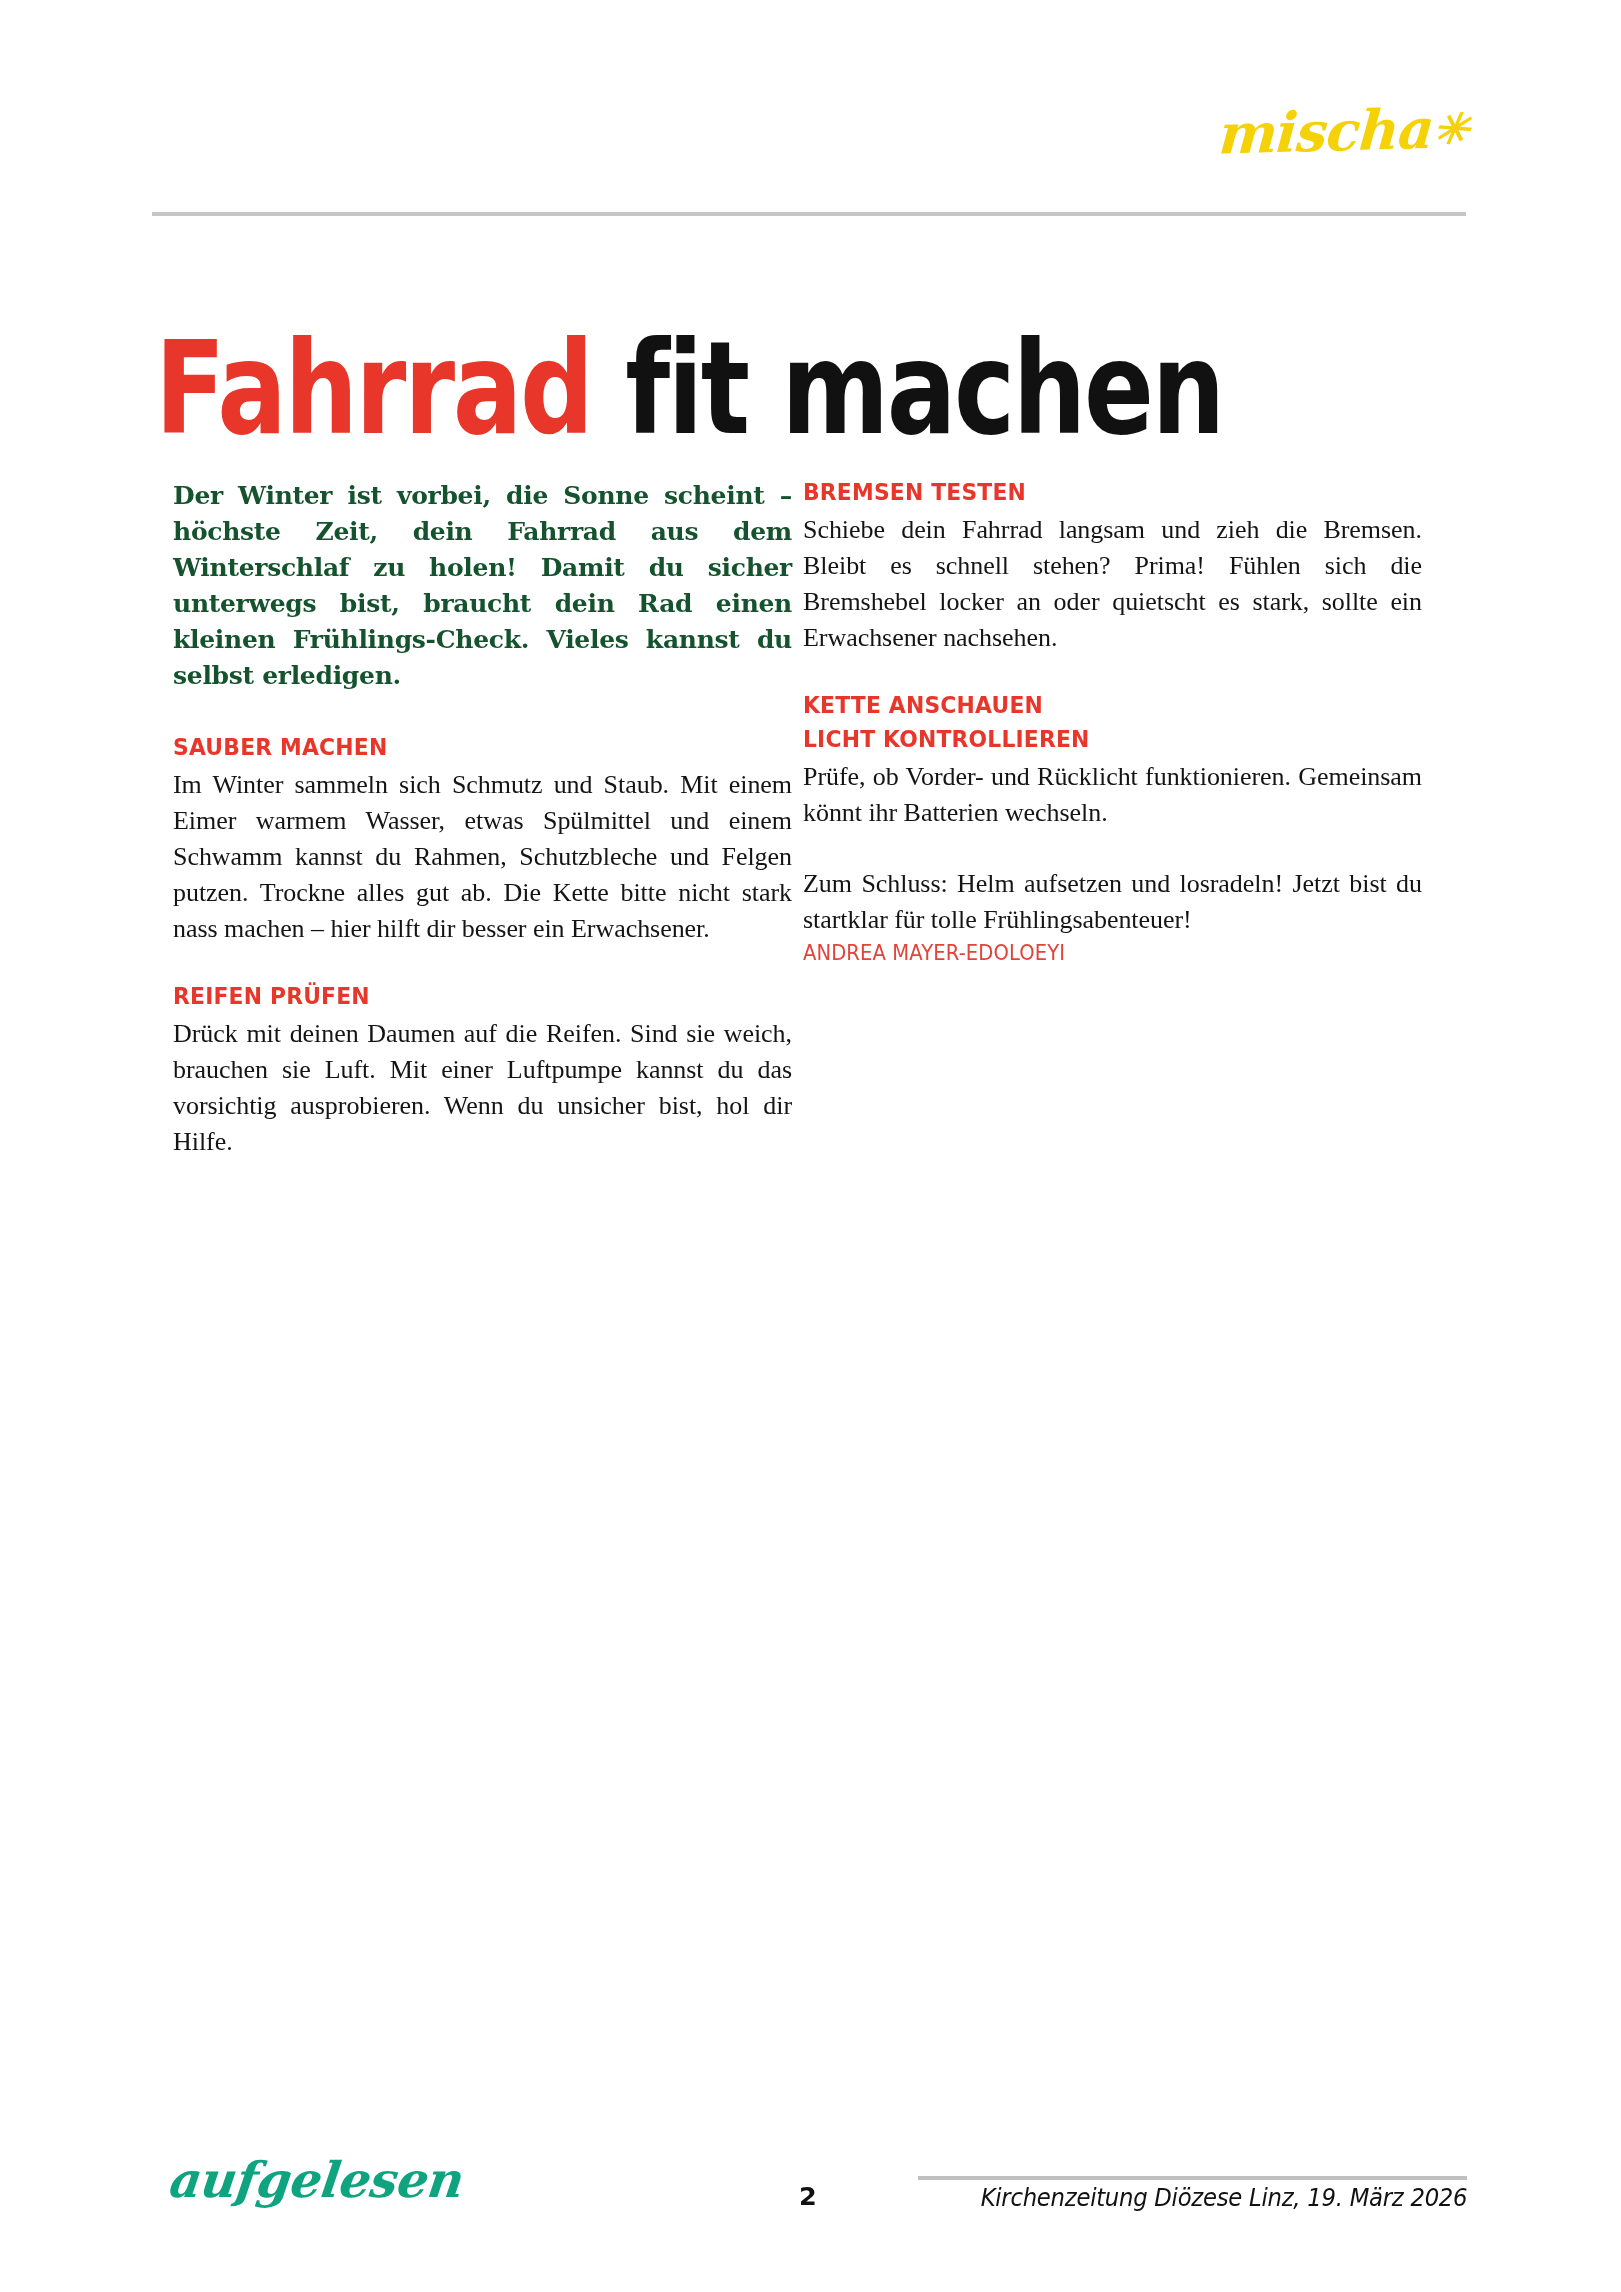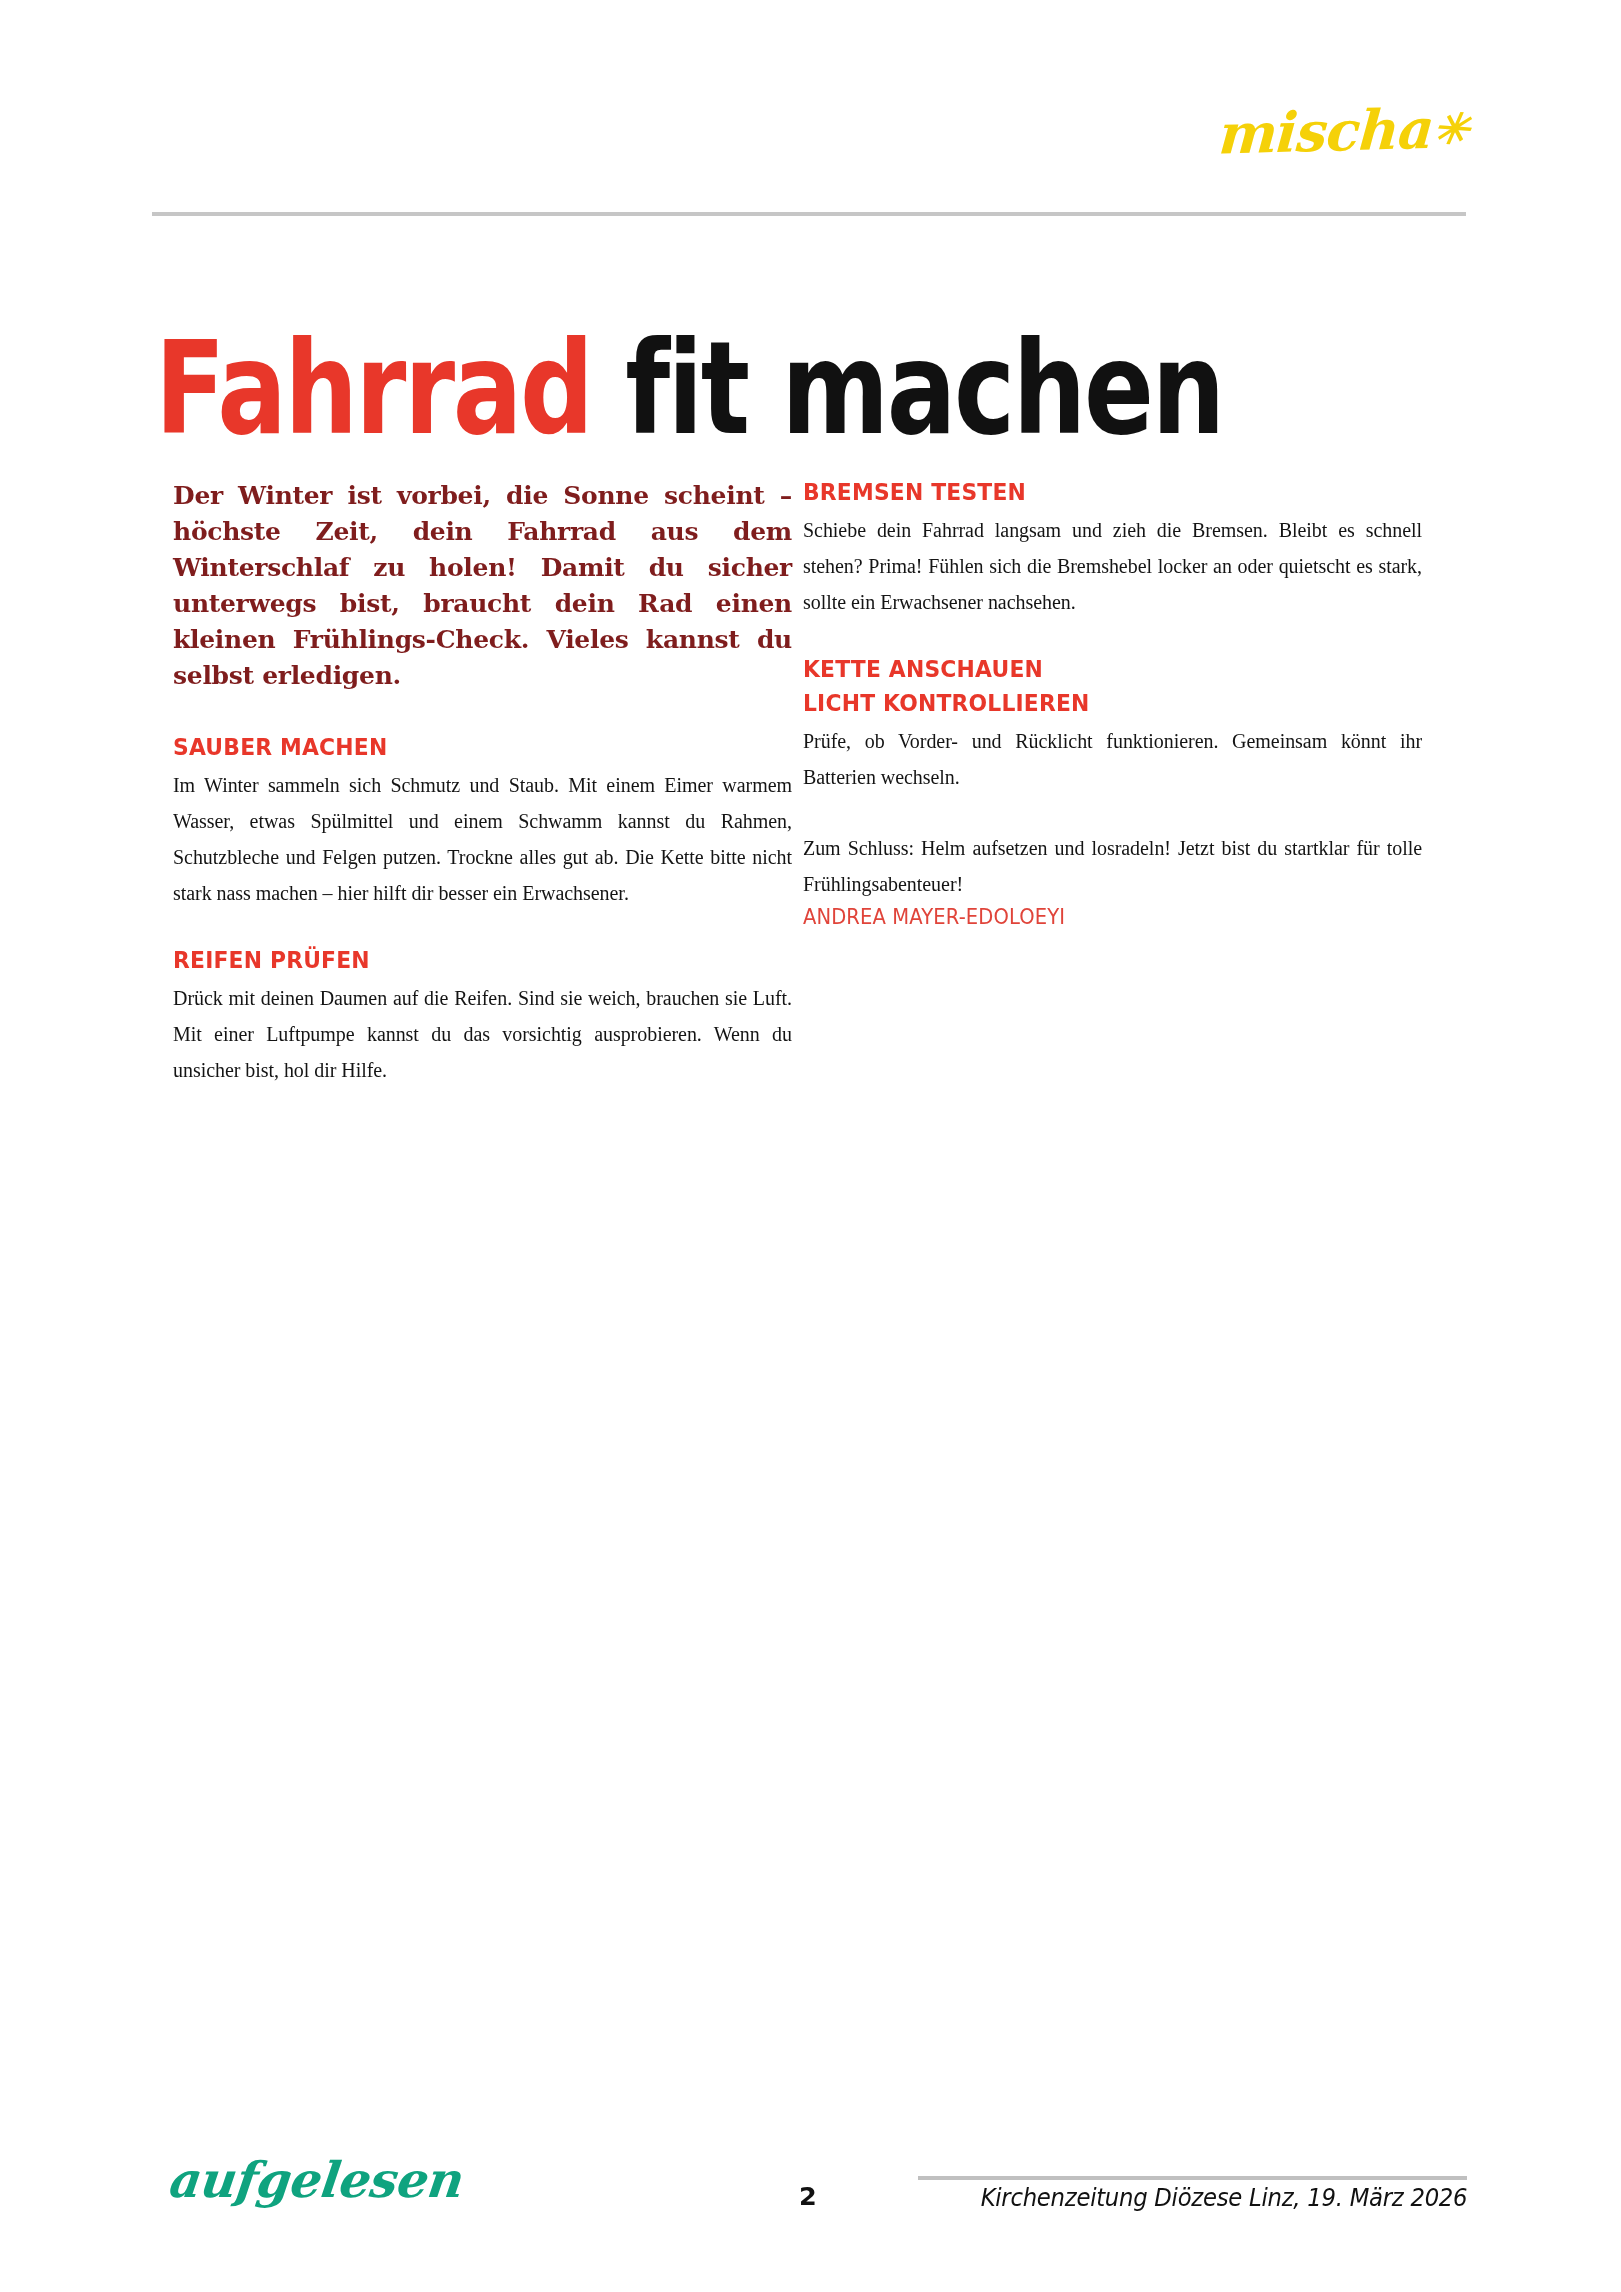--- a/index.html
+++ b/index.html
@@ -79,21 +79,21 @@
     width: 619px;
   }
   .col-left  { left: 173px; }
   .col-right { left: 803px; }
 
   .lede {
     font-family: "DejaVu Serif", serif;
     font-weight: 700;
     font-size: 25px;
     line-height: 36px;
-    color: #7f1d1d;
+    color: #14532d;
     text-align: justify;
     margin: 0 0 39px 0;
     letter-spacing: -0.3px;
   }
 
   .sec-head {
     font-family: "DejaVu Sans", sans-serif;
     font-weight: 700;
     font-size: 23.5px;
     line-height: 29px;
@@ -101,21 +101,21 @@
     color: #E8372A;
     margin: 0 0 4.9px 0;
     text-transform: uppercase;
     transform: scaleX(0.93);
     transform-origin: left center;
     white-space: nowrap;
   }
 
   .body-p {
     font-family: "Liberation Serif", serif;
-    font-size: 20px;
+    font-size: 26px;
     line-height: 36px;
     color: #141414;
     text-align: justify;
     margin: 0 0 35px 0;
     letter-spacing: -0.05px;
   }
   .body-p.tight { margin-bottom: 0; }
 
   .byline {
     font-family: "DejaVu Sans", sans-serif;

